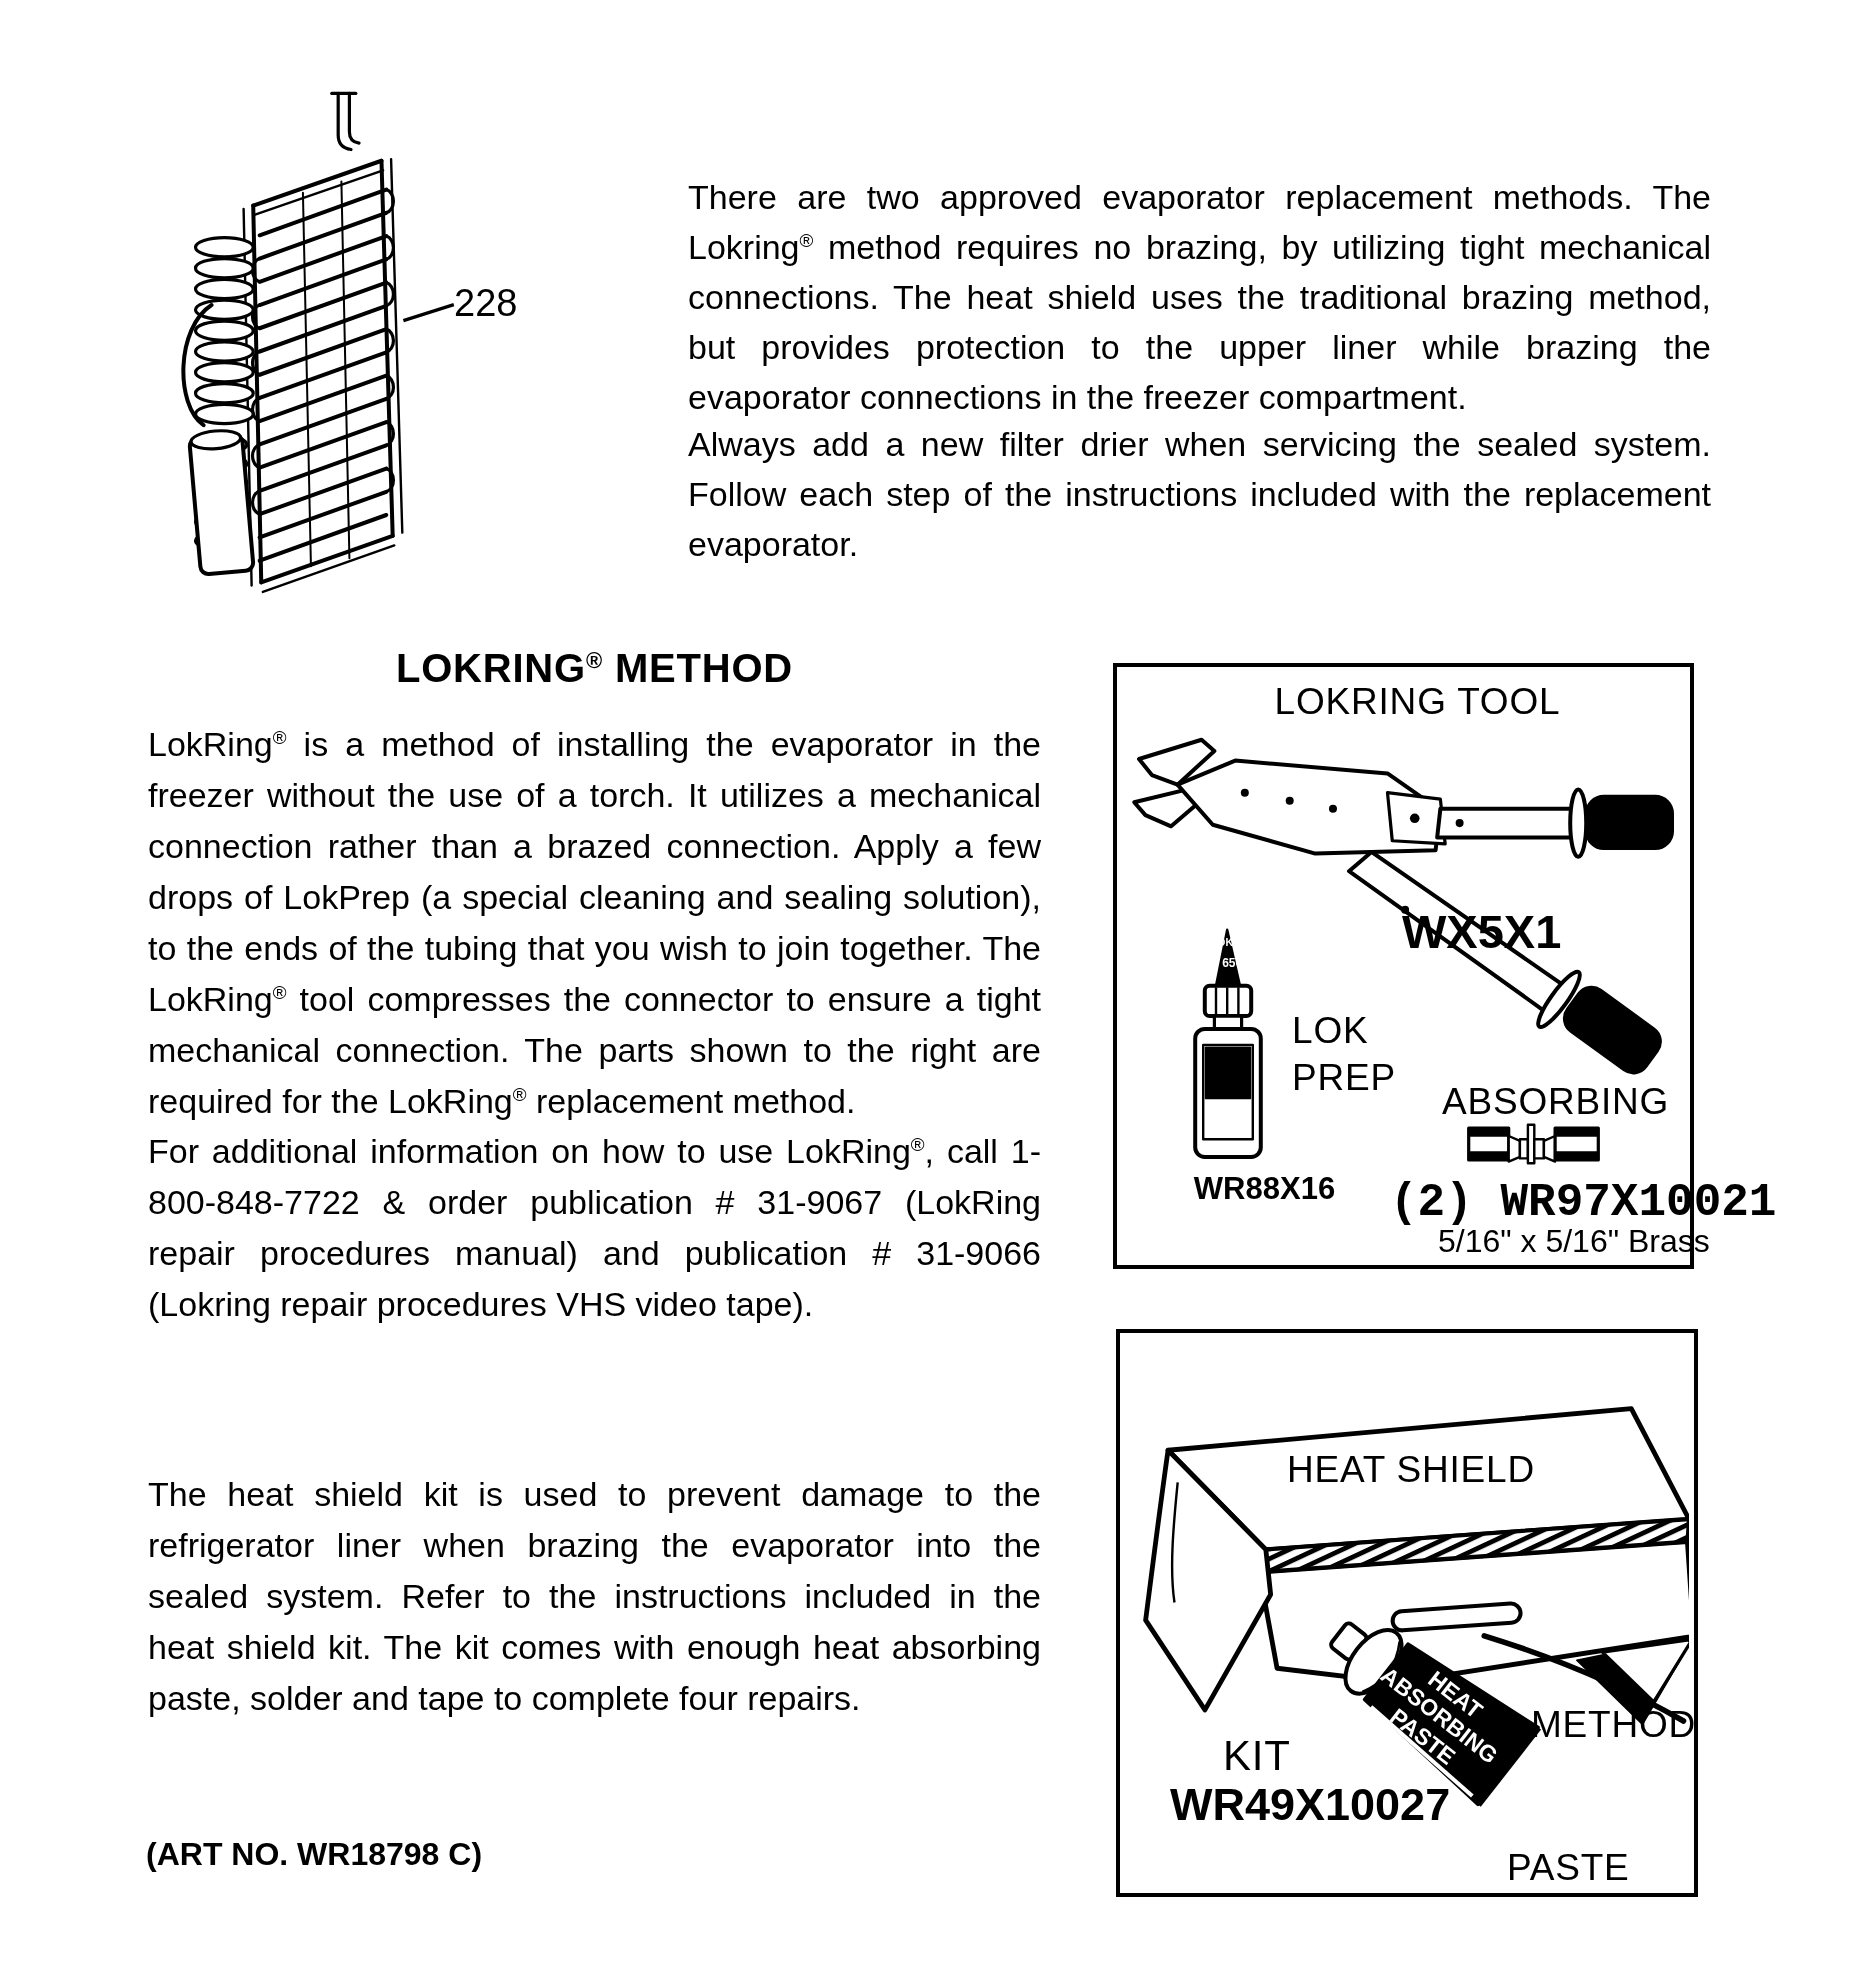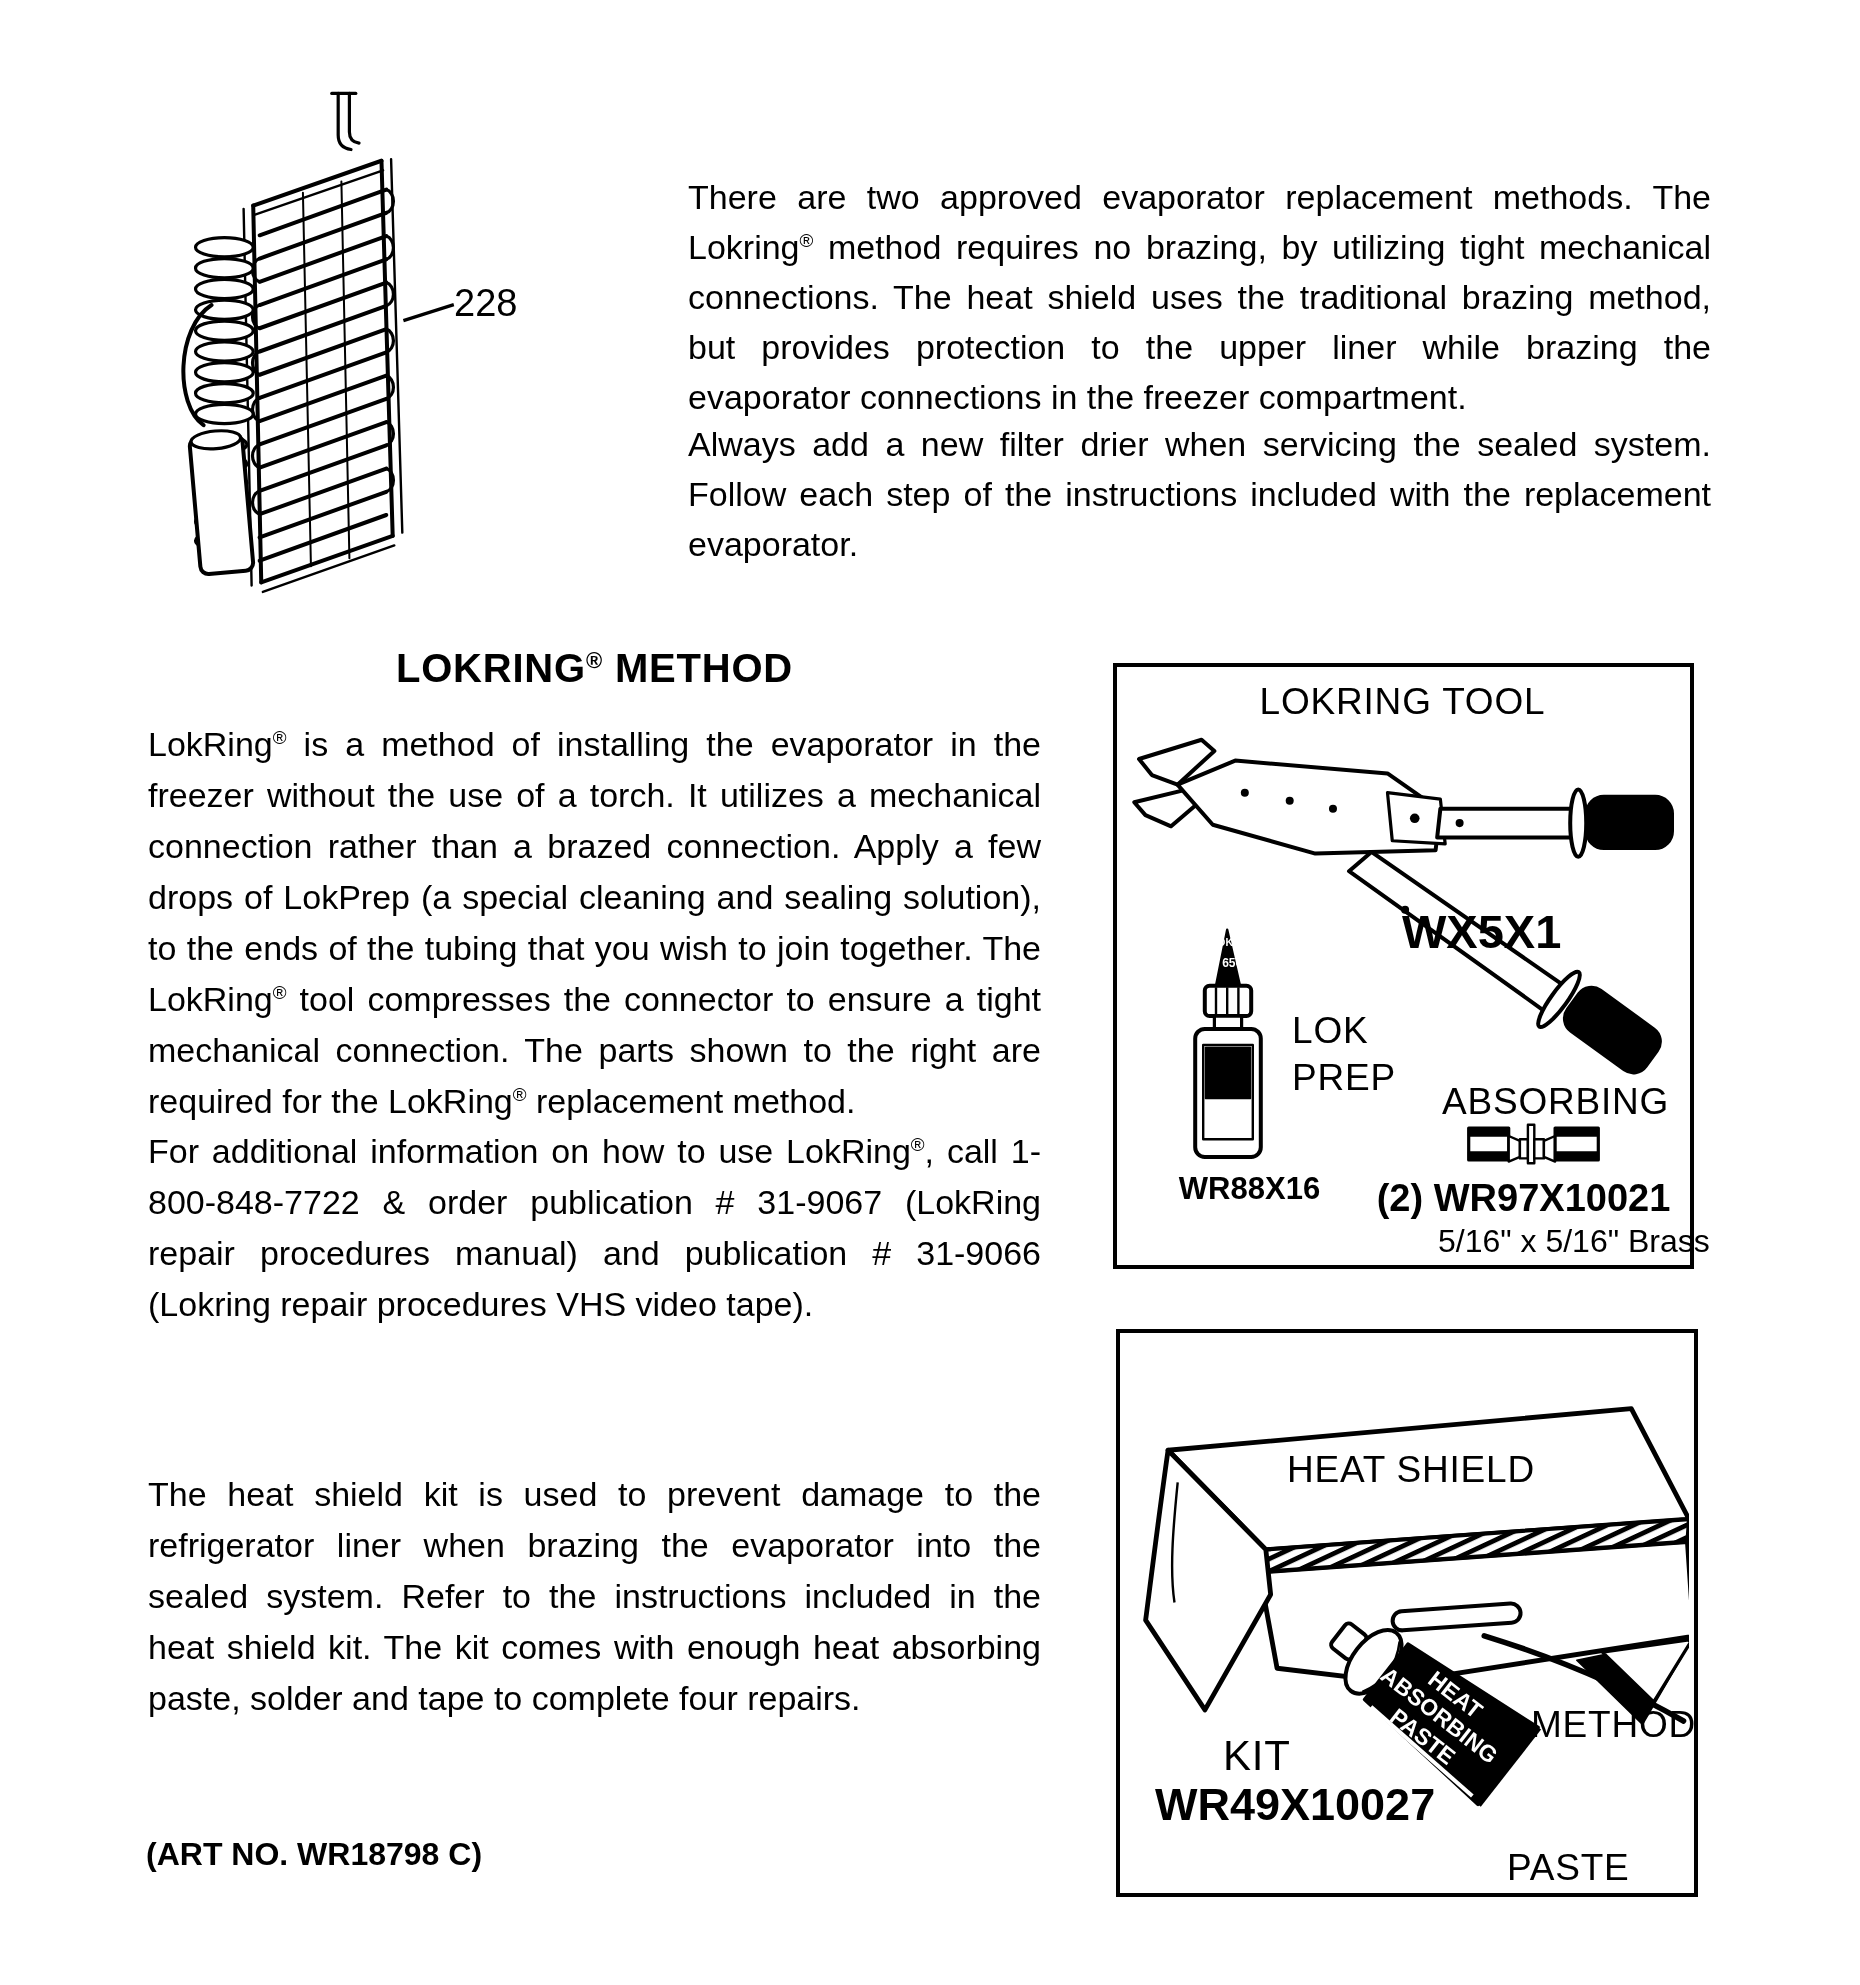--- a/index.html
+++ b/index.html
@@ -10,21 +10,21 @@
   .abs{position:absolute;}
   .body-text{
     font-size:34px;line-height:51px;text-align:justify;letter-spacing:0px;
   }
   .intro-text{font-size:34px;line-height:50px;text-align:justify;}
   .heading{font-size:40px;font-weight:bold;text-align:center;letter-spacing:0.8px;}
   sup{font-size:55%;vertical-align:super;line-height:0;}
   .figure-box{border:4.8px solid #000;background:#fff;box-sizing:border-box;}
   .caption{font-size:37px;letter-spacing:0.8px;white-space:nowrap;}
   .part-bold{font-weight:bold;white-space:nowrap;}
-  .center{text-align:center;}
+  .center{text-align:center;padding-left:15px;}
   .callout{font-size:38px;white-space:nowrap;}
   .footer-art{font-size:32px;font-weight:bold;white-space:nowrap;}
   .tube-label{
     color:#fff;font-weight:bold;font-size:23px;line-height:1.15;text-align:center;
     transform:rotate(38deg);transform-origin:center center;
   }
   .bottle-label{color:#fff;font-weight:bold;text-align:center;}
   svg{display:block;}
 </style>
 </head>
@@ -194,21 +194,21 @@
         <rect x="66" y="24" width="10" height="24" fill="#fff" stroke-width="3"></rect>
         <rect x="76" y="6" width="8" height="48" fill="#fff" stroke-width="3"></rect>
         <rect x="84" y="24" width="12" height="24" fill="#fff" stroke-width="3"></rect>
         <polygon points="96,26 110,20 110,52 96,46" fill="#fff" stroke-width="3"></polygon>
         <rect x="110" y="10" width="54" height="40" fill="#fff" stroke-width="4"></rect>
         <rect x="110" y="10" width="54" height="10" fill="#000" stroke-width="2"></rect>
         <rect x="110" y="40" width="54" height="10" fill="#000" stroke-width="2"></rect>
       </g>
     </svg>
 
-    <div class="abs part-bold center" style="left:258px;top:510px;width:297px;font-size:38px;">(2) WR97X10021</div>
+    <div class="abs part-bold center" style="left:258px;top:510px;width:297px;font-size:46px;font-family:Liberation Mono, monospace;">(2) WR97X10021</div>
     <div class="abs" style="left:321px;top:556px;width:234px;font-size:32px;text-align:center;white-space:nowrap;">5/16" x 5/16" Brass</div>
   </div>
 
   <div class="abs figure-box" style="left:1116px;top:1329px;width:582px;height:568px;">
 
     <svg class="abs" style="left:8px;top:29px;" width="561" height="449" viewBox="0 0 700 560">
       <defs>
         <pattern id="hatch" width="14" height="14" patternTransform="rotate(65)" patternUnits="userSpaceOnUse">
           <rect width="14" height="14" fill="#ffffff"></rect>
           <rect width="6" height="14" fill="#000000"></rect>

